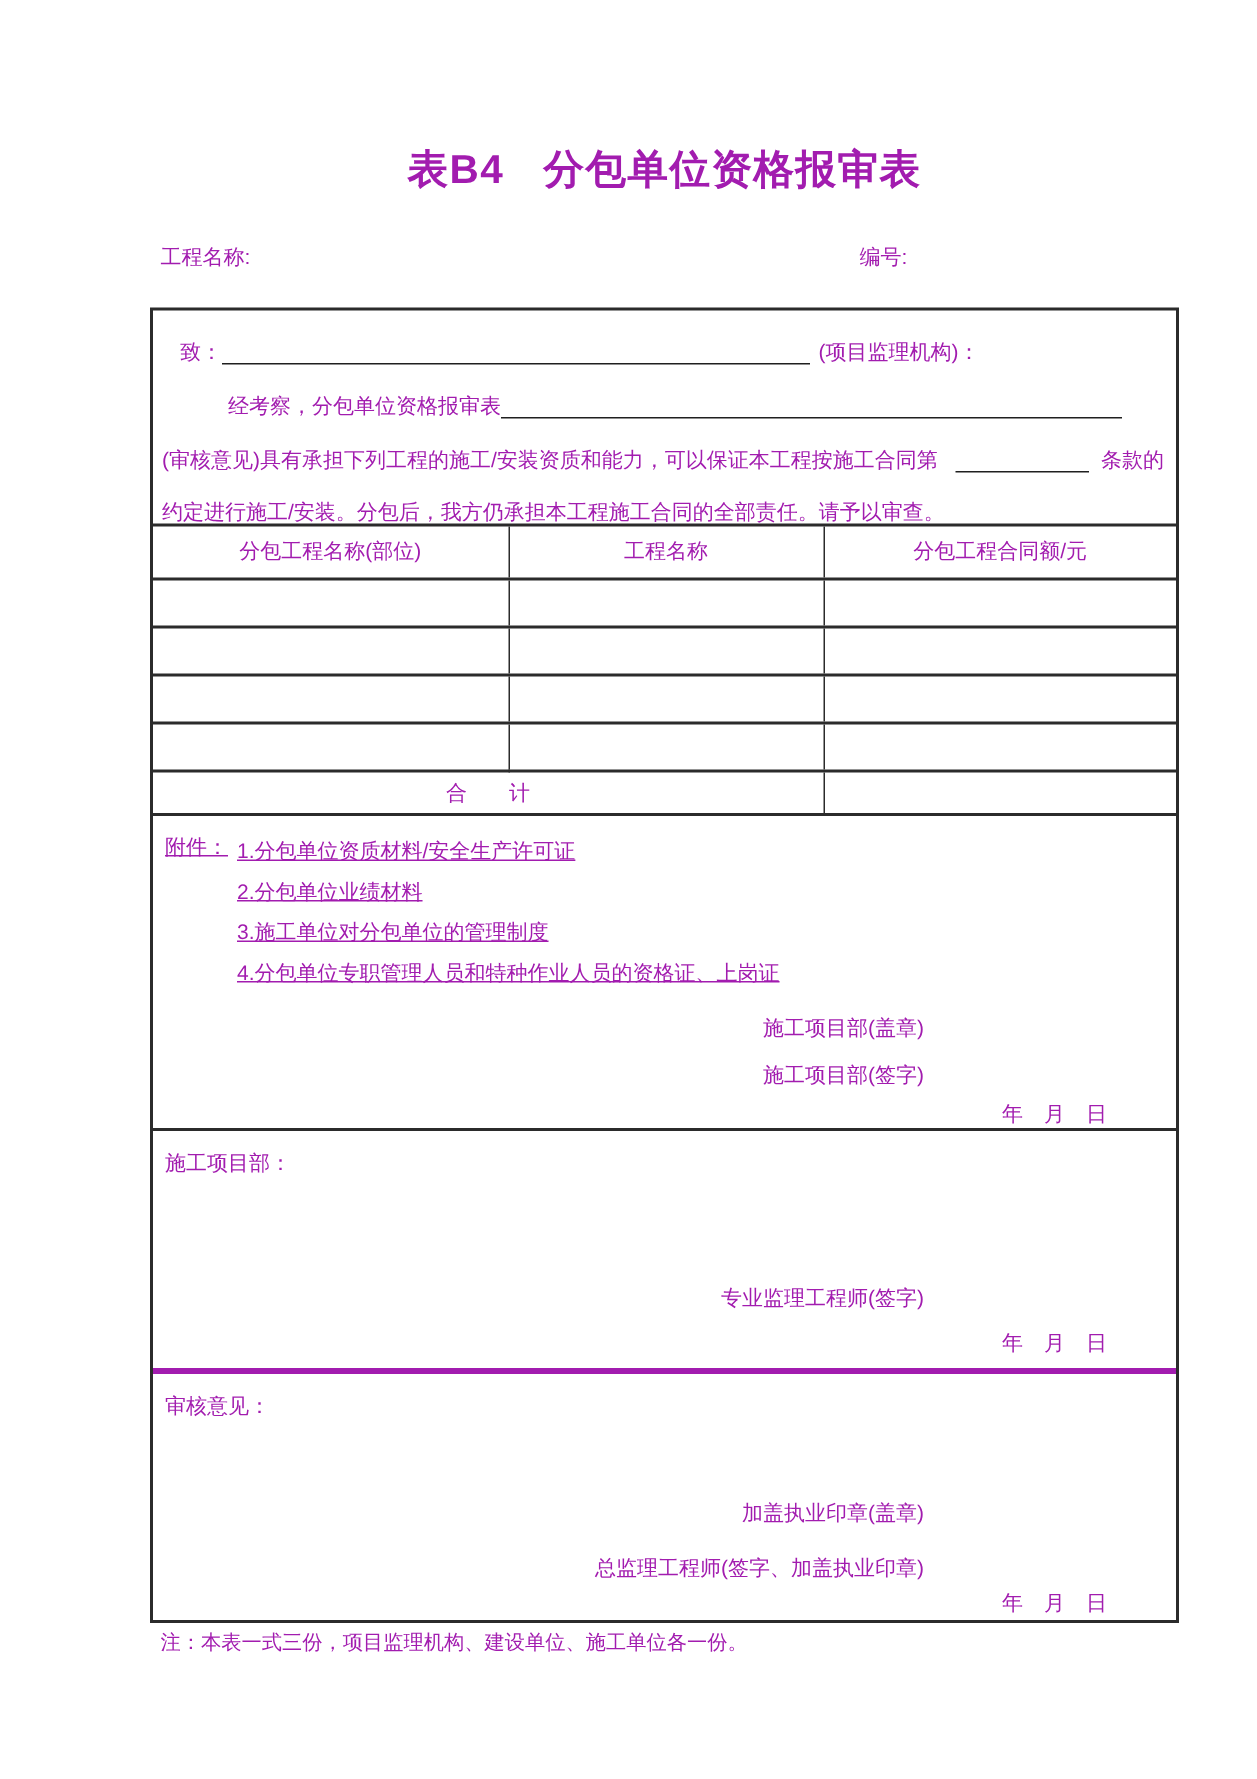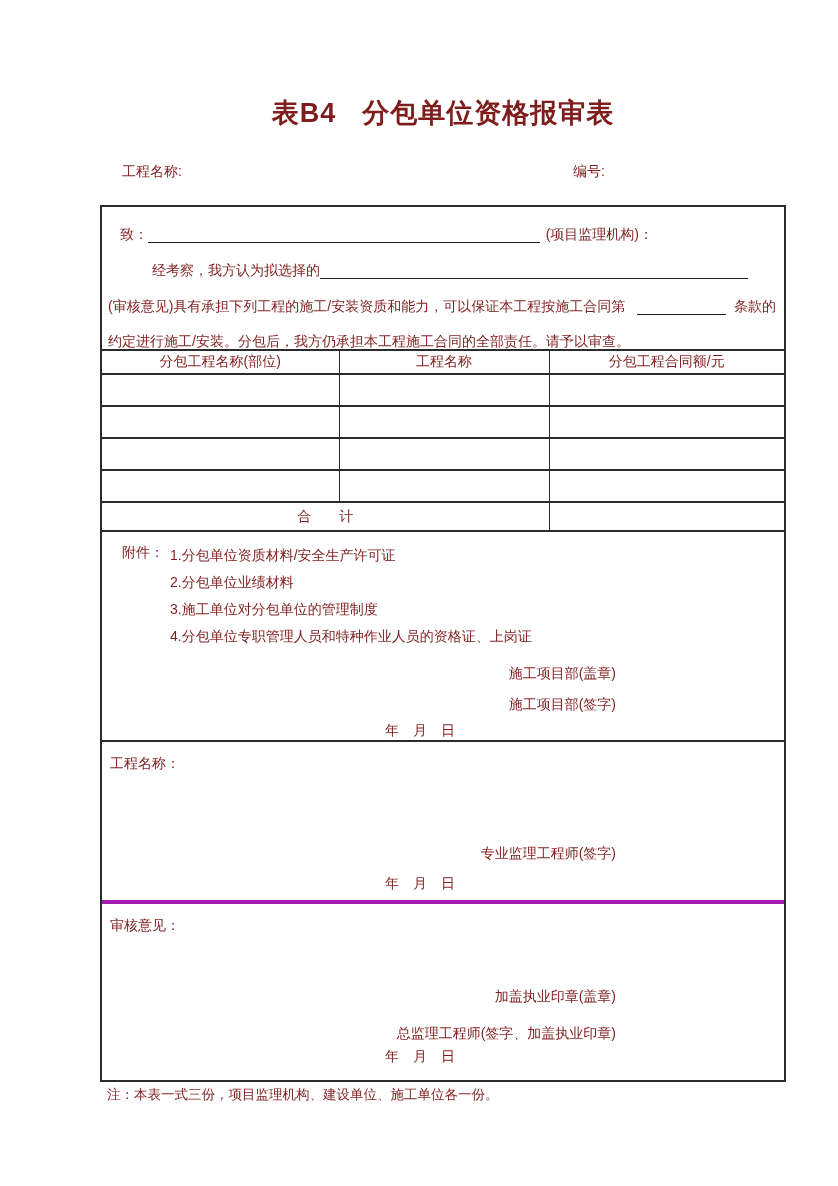--- a/index.html
+++ b/index.html
@@ -1,28 +1,28 @@
 <!DOCTYPE html>
 <html><head>
 <meta charset="utf-8">
 <style>
   * { margin:0; padding:0; box-sizing:border-box; }
   html,body { background:#fff; }
   .page {
     position:relative; width:838px; height:1186px; background:#ffffff;
-    color:#7f1d1d; font-family:"Liberation Sans", sans-serif; overflow:hidden;
+    color:#a21caf; font-family:"Liberation Sans", sans-serif; overflow:hidden;
   }
   .title {
     position:absolute; top:96px; left:100px; width:686px;
     text-align:center; font-size:27px; font-weight:bold; line-height:34px;
     letter-spacing:1px; white-space:nowrap;
   }
   .title .gap { display:inline-block; width:26px; }
   .meta { position:absolute; top:163px; left:100px; width:686px; font-size:14px; }
-  .meta .proj { position:absolute; left:22px; top:0; }
+  .meta .proj { position:absolute; left:7px; top:0; }
   .meta .num  { position:absolute; left:473px; top:0; }
 
   .formbox {
     position:absolute; top:205px; left:100px; width:686px; height:877px;
     border:2px solid #2b2b2b; display:flex; flex-direction:column; font-size:14px;
   }
   .sec-intro { height:142px; padding-top:12px; }
   .iline { display:flex; align-items:flex-end; line-height:18px; }
   .l1 { margin:6px 131px 0 18px; }
   .l2 { margin:18px 36px 0 50px; }
@@ -33,31 +33,31 @@
   .l1 .suffix { margin-left:6px; white-space:nowrap; }
   .l3 .suffix { margin-left:8px; white-space:nowrap; }
   .l3 .pre { flex:0 1 auto; }
 
   table.sub-table { width:100%; border-collapse:collapse; table-layout:fixed; }
   .sub-table th, .sub-table td {
     border-top:2px solid #2b2b2b; border-left:1px solid #2b2b2b;
     font-weight:normal; font-size:14px; text-align:center; padding:0;
   }
   .sub-table th:first-child, .sub-table td:first-child { border-left:none; }
-  .sub-table th { height:24px; }
+  .sub-table th { height:36px; }
   .sub-table td { height:32px; }
   .sub-table tr.t-row td { height:28px; }
 
   .sec-attach { height:210px; border-top:2px solid #2b2b2b; }
-  .attach-row { display:flex; padding:10px 0 0 20px; }
+  .attach-row { display:flex; padding:10px 0 0 8px;text-decoration:underline; }
   .attach-label { flex:0 0 auto; line-height:20px; }
   .attach-items { margin-left:6px; }
   .attach-items .item { line-height:27px; }
   .sign-r { text-align:right; padding-right:168px; line-height:18px; }
-  .date-r { text-align:center; padding-right:46px; line-height:18px; }
+  .date-r { text-align:right; padding-right:46px; line-height:18px; }
   .sec-attach .s1 { margin-top:14px; }
   .sec-attach .s2 { margin-top:13px; }
   .sec-attach .dt { margin-top:8px; }
 
   .sec-review { height:160px; border-top:2px solid #2b2b2b; padding-top:12px; }
   .sec-label { padding-left:8px; line-height:18px; }
   .sec-review .s1 { margin-top:72px; }
   .sec-review .dt { margin-top:12px; }
 
   .sec-approve { flex:1 1 auto; border-top:4px solid #a21caf; padding-top:12px; }
@@ -83,21 +83,21 @@
 
   <div class="formbox">
 
     <div class="sec-intro">
       <div class="iline l1">
         <span>致：</span>
         <span class="blank"></span>
         <span class="suffix">(项目监理机构)：</span>
       </div>
       <div class="iline l2">
-        <span>经考察，我方认为拟选择的</span>
+        <span>经考察，分包单位资格报审表</span>
         <span class="blank"></span>
       </div>
       <div class="iline l3">
         <span class="pre">(审核意见)具有承担下列工程的施工/安装资质和能力，可以保证本工程按施工合同第</span>
         <span class="blank3"></span>
         <span class="suffix">条款的</span>
       </div>
       <div class="l4">约定进行施工/安装。分包后，我方仍承担本工程施工合同的全部责任。请予以审查。</div>
     </div>
 
@@ -151,21 +151,21 @@
           <div class="item">3.施工单位对分包单位的管理制度</div>
           <div class="item">4.分包单位专职管理人员和特种作业人员的资格证、上岗证</div>
         </div>
       </div>
       <div class="sign-r s1">施工项目部(盖章)</div>
       <div class="sign-r s2">施工项目部(签字)</div>
       <div class="date-r dt">年　月　日</div>
     </div>
 
     <div class="sec-review">
-      <div class="sec-label">工程名称：</div>
+      <div class="sec-label">施工项目部：</div>
       <div class="sign-r s1">专业监理工程师(签字)</div>
       <div class="date-r dt">年　月　日</div>
     </div>
 
     <div class="sec-approve">
       <div class="sec-label">审核意见：</div>
       <div class="sign-r s1">加盖执业印章(盖章)</div>
       <div class="sign-r s2">总监理工程师(签字、加盖执业印章)</div>
       <div class="date-r dt">年　月　日</div>
     </div>

